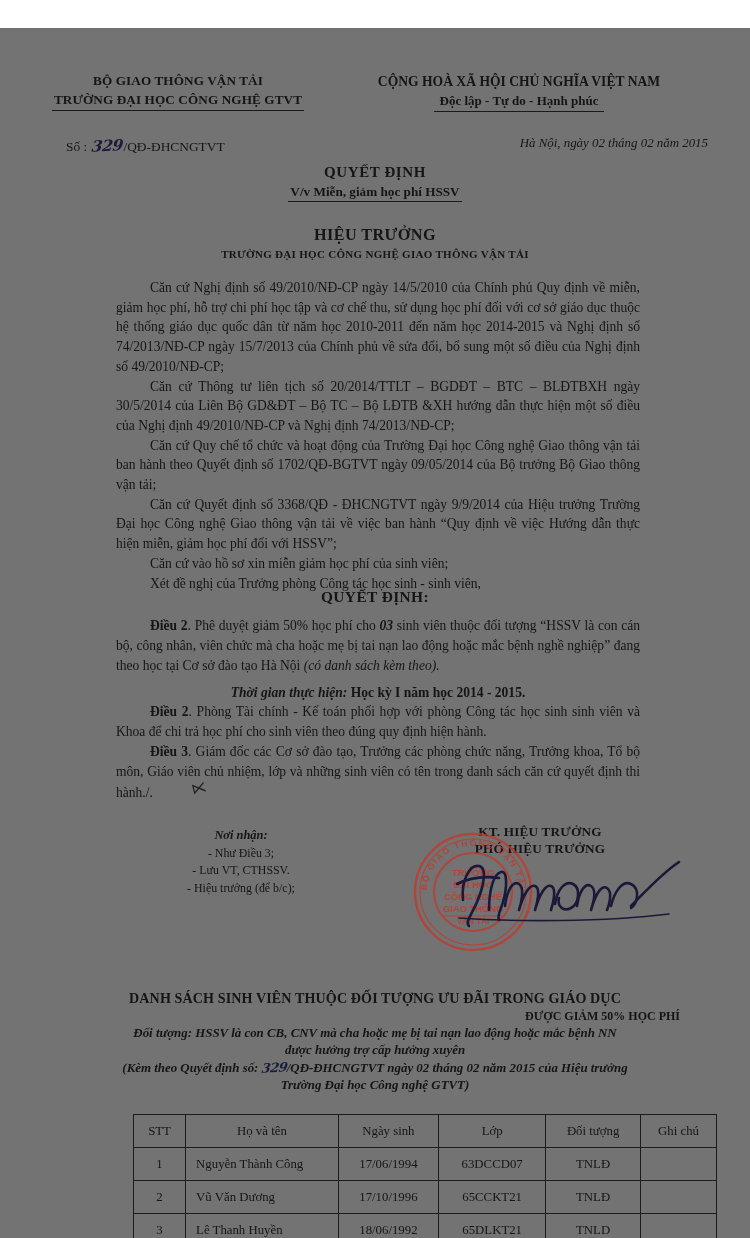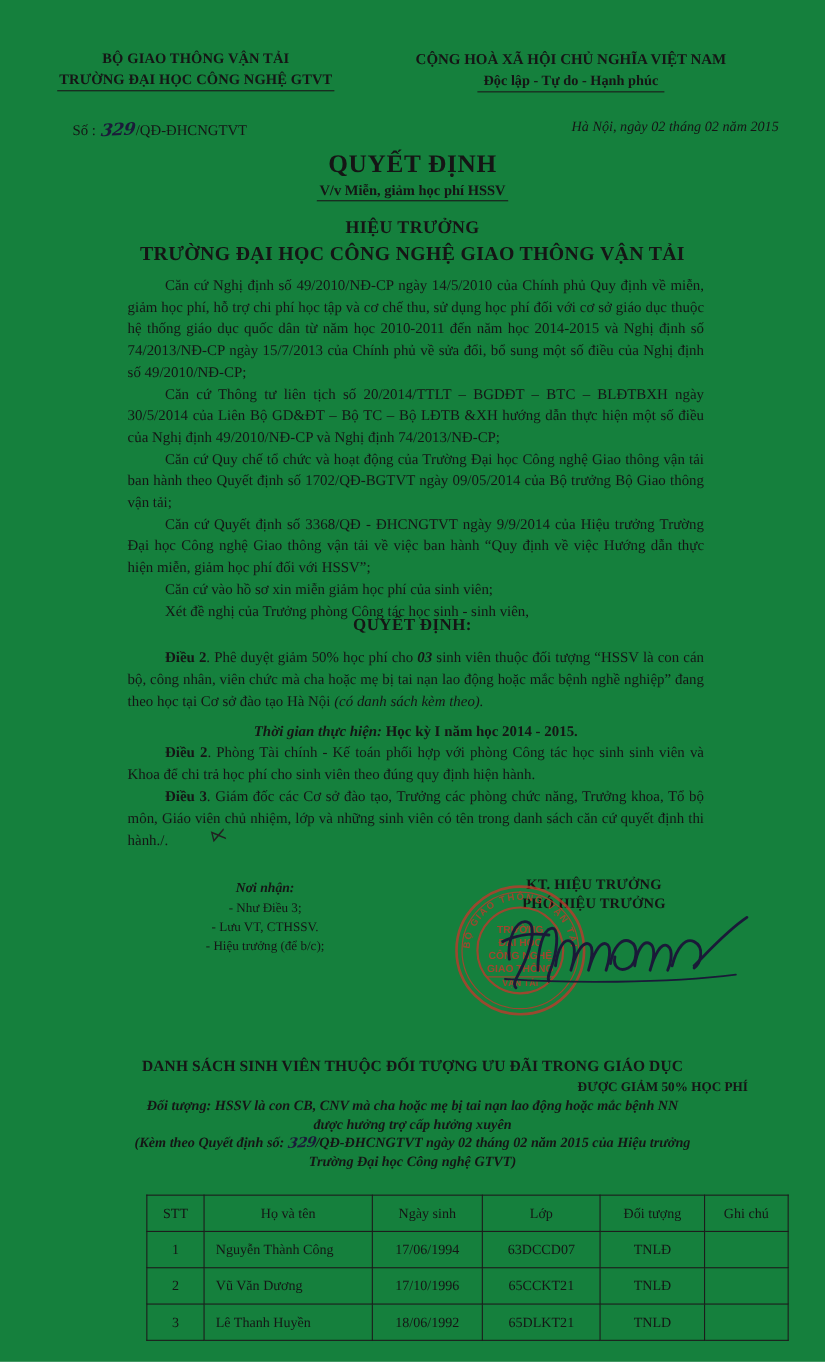--- a/index.html
+++ b/index.html
@@ -13,22 +13,23 @@
     height: 1238px;
     position: relative;
     font-family: "Liberation Serif", "DejaVu Serif", serif;
     color: #151515;
     overflow: hidden;
   }
 
   .page {
     position: absolute;
     inset: 0;
-    background: #15803d;
+    background: #737373;
     padding: 16px;
+    margin-top: 28px;
   }
 
   
   .center { text-align: center; }
   .b      { font-weight: bold; }
   .i      { font-style: italic; }
 
   
   .hdr {
     position: absolute;
@@ -99,21 +100,21 @@
     white-space: nowrap;
   }
 
   
   .qdtitle {
     position: absolute;
     top: 136px; left: 0; right: 0;
     text-align: center;
   }
   .qdtitle .t1 {
-    font-size: 23px;
+    font-size: 15px;
     font-weight: bold;
     letter-spacing: .6px;
   }
   .qdtitle .t2 {
     font-size: 13.2px;
     font-weight: bold;
     display: inline-block;
     border-bottom: 1.3px solid #1a1a1a;
     padding: 0 2px 1px 2px;
     margin-top: 3px;
@@ -124,21 +125,21 @@
     position: absolute;
     top: 198px; left: 0; right: 0;
     text-align: center;
   }
   .issuer .l1 {
     font-size: 16.2px;
     font-weight: bold;
     letter-spacing: .4px;
   }
   .issuer .l2 {
-    font-size: 18px;
+    font-size: 11px;
     font-weight: bold;
     letter-spacing: .3px;
     margin-top: 3px;
   }
 
   
   .body {
     position: absolute;
     top: 250px;
     left: 116px;

